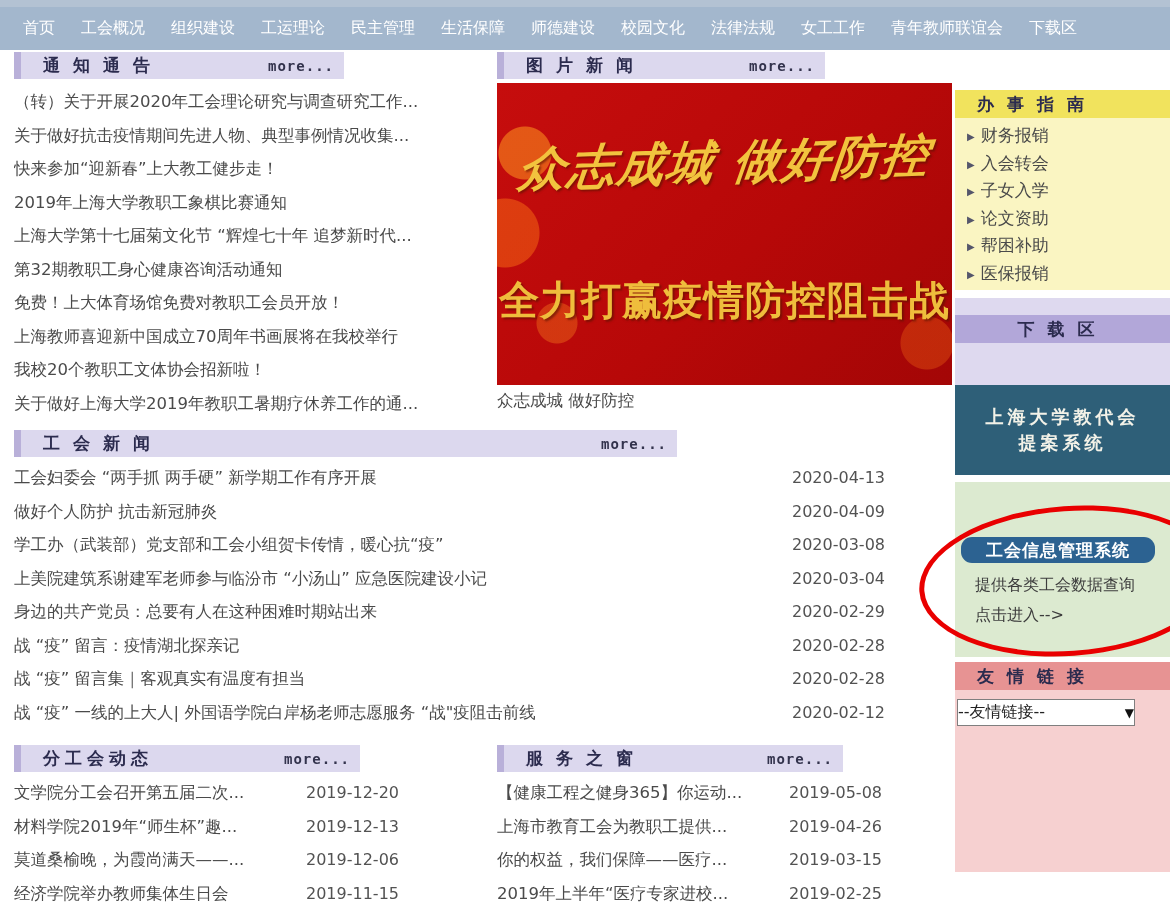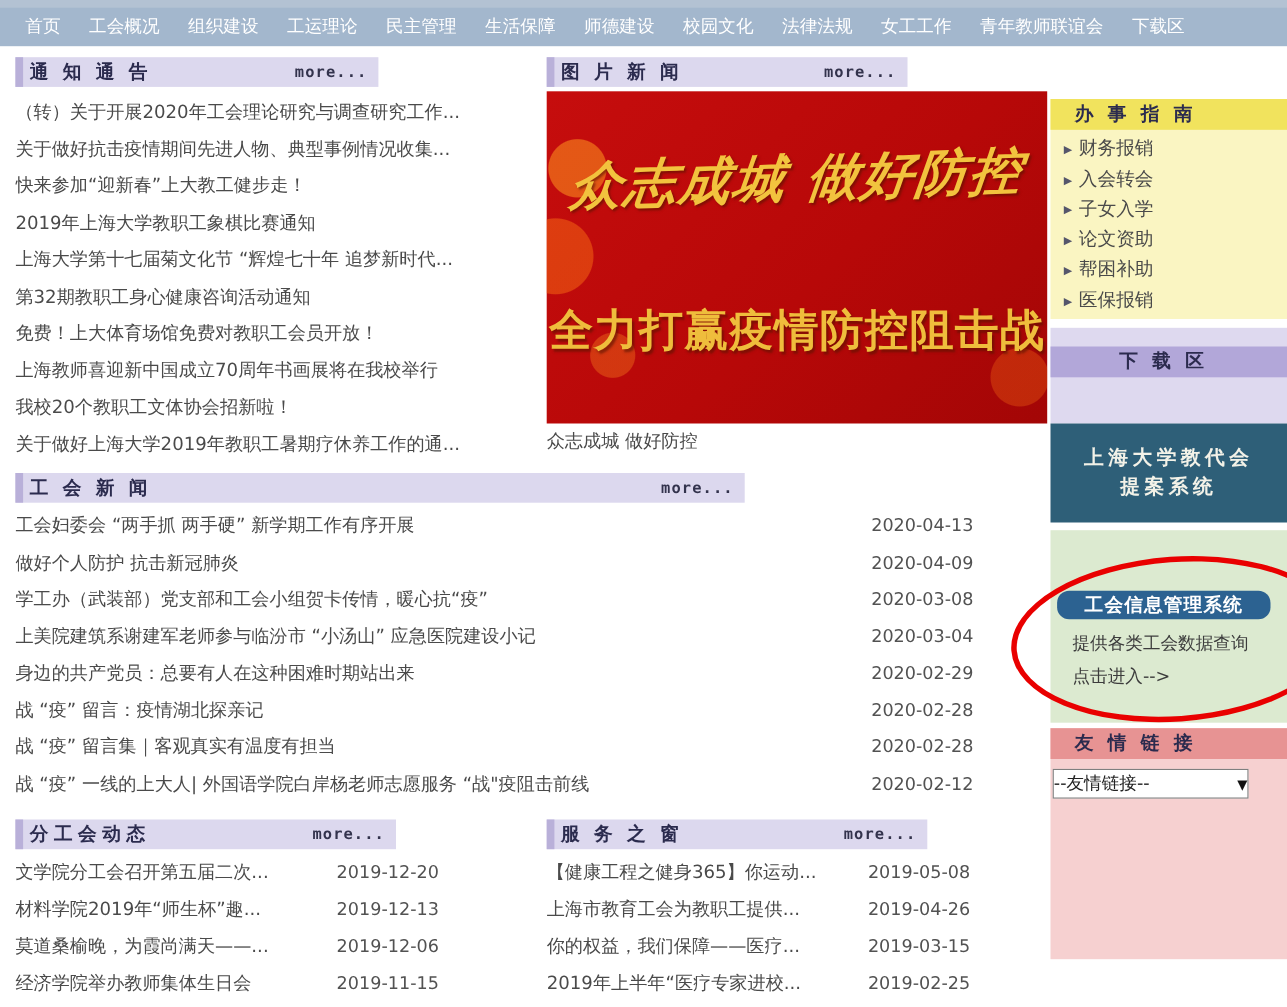--- a/index.html
+++ b/index.html
@@ -3,33 +3,33 @@
 <meta charset="utf-8">
 <style>
   html,body{margin:0;padding:0;}
   body{
     width:1170px;height:915px;position:relative;overflow:hidden;
     background:#ffffff;
     font-family:"DejaVu Sans","Liberation Sans",sans-serif;
   }
   
   .topnav{
-    position:absolute;left:0;top:0;width:1170px;height:42px;
+    position:absolute;left:0;top:0;width:1170px;height:50px;
     background:#a3b7cd;border-top:7px solid #b3c2d3;box-sizing:border-box;
     display:flex;align-items:center;padding-left:10px;
   }
   .topnav a{
     color:#ffffff;font-size:16px;text-decoration:none;
     padding:0 13px;white-space:nowrap;cursor:pointer;
   }
   
   .band{
     height:27px;background:#dcd8ee;border-left:7px solid #b9b0d9;
     box-sizing:border-box;display:flex;align-items:center;
-    padding:0 10px 0 6px;
+    padding:0 10px 0 22px;
   }
   .band .ttl{
     font-family:"DejaVu Serif","Liberation Serif",serif;
     font-weight:bold;font-size:17px;color:#2b2b4e;letter-spacing:13px;
     white-space:nowrap;
   }
   .band .ttl.tight{letter-spacing:5px;}
   .band .more{
     margin-left:auto;font-family:"DejaVu Sans Mono","Liberation Mono",monospace;
     font-weight:bold;font-size:14px;color:#33334d;text-decoration:none;cursor:pointer;

